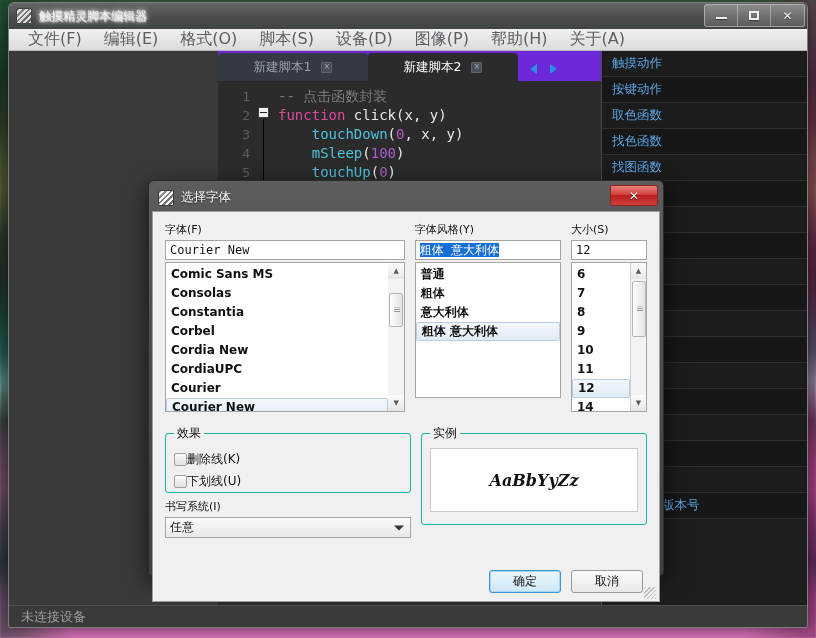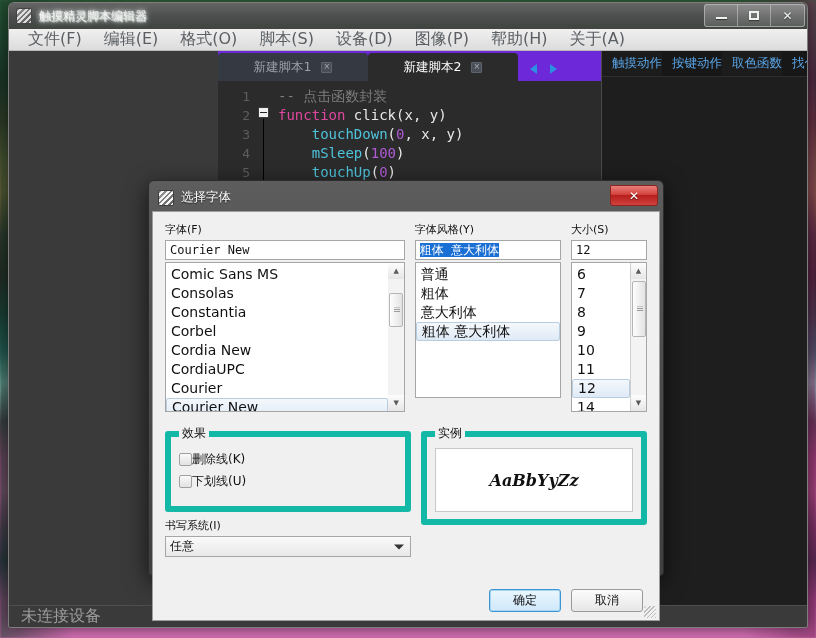--- a/index.html
+++ b/index.html
@@ -109,21 +109,21 @@
     white-space: nowrap;
   }
 
   
   #app-body { flex: 1 1 auto; display: flex; position: relative; background: #3a3a3a; overflow: hidden; }
   #left-pane { width: 209px; background: #3a3a3a; }
   #center-pane { flex: 1 1 auto; display: flex; flex-direction: column; background: #2b2b2b; }
   #right-pane {
     width: 206px; background: #1e1e1e;
     border-left: 1px solid #4a4a4a;
-    display: flex; 
+    display: flex; flex-direction: column;
     overflow: hidden;
   }
 
   
   #tabstrip {
     height: 30px; flex: 0 0 30px;
     background: #6d28d9;
     display: flex; align-items: flex-end;
     position: relative;
   }
@@ -217,21 +217,21 @@
   }
   .side-item.alt { background: #171717; }
 
   
   #statusbar {
     height: 22px; flex: 0 0 22px;
     background: #3a3a3a;
     border-top: 1px solid #4e4e4e;
     display: flex; align-items: center;
     padding-left: 12px;
-    color: #9b9b9b; font-size: 16px;
+    color: #9b9b9b; font-size: 13px;
   }
 
   
   #font-dialog {
     position: absolute;
     left: 148px; top: 180px;
     width: 516px; height: 396px;
     border-radius: 6px 6px 4px 4px;
     background: linear-gradient(180deg, #5d5d5d 0%, #4e4e4e 40%, #3f3f3f 100%);
     border: 1px solid #2b2b2b;
@@ -290,23 +290,24 @@
   .tf.sel span.hl { background: #1a6fd4; color: #fff; }
   .listbox {
     background: #fff; border: 1px solid #a6a6a6;
     overflow: hidden; position: relative;
     display: flex;
   }
   .listitems { flex: 1 1 auto; padding: 2px 0; overflow: hidden; }
   .li {
     height: 19px; line-height: 19px;
     padding: 0 5px;
-    font-size: 14px; color: #111;
+    font-size: 12px; color: #111;
     white-space: nowrap;
     cursor: pointer;
+    font-weight: bold;
   }
   .li.sel {
     background: linear-gradient(180deg,#f4f8fc,#dfeaf6);
     border: 1px solid #b8cde0;
     border-radius: 2px;
     height: 19px; line-height: 17px;
   }
   .li.cjk { font-family: "DejaVu Sans","Liberation Sans",sans-serif; }
   .sb {
     width: 16px; background: #f0f0f0;
@@ -329,22 +330,22 @@
     border: 1px solid #b5b5b5; border-radius: 2px;
     cursor: pointer;
   }
   .sb-thumb::after {
     content:""; position:absolute; left:4px; top:50%; transform:translateY(-50%);
     width:6px;height:5px;
     background: repeating-linear-gradient(180deg,#9a9a9a 0 1px, transparent 1px 2px);
   }
 
   fieldset.grp {
-    border: 6px solid #14b8a6; border-radius: 3px;
-    padding: 6px 8px 14px 8px;
+    border: 1px solid #14b8a6; border-radius: 3px;
+    padding: 6px 8px 0 8px;
   }
   fieldset.grp legend { font-size: 12px; color: #111; padding: 0 3px; }
   .chk-row { display:flex; align-items:center; height: 22px; }
   .chk {
     width: 13px; height: 13px;
     background: linear-gradient(180deg,#fafafa,#e2e2e2);
     border: 1px solid #a0a0a0; border-radius: 2px;
   }
   .combo {
     height: 21px;

